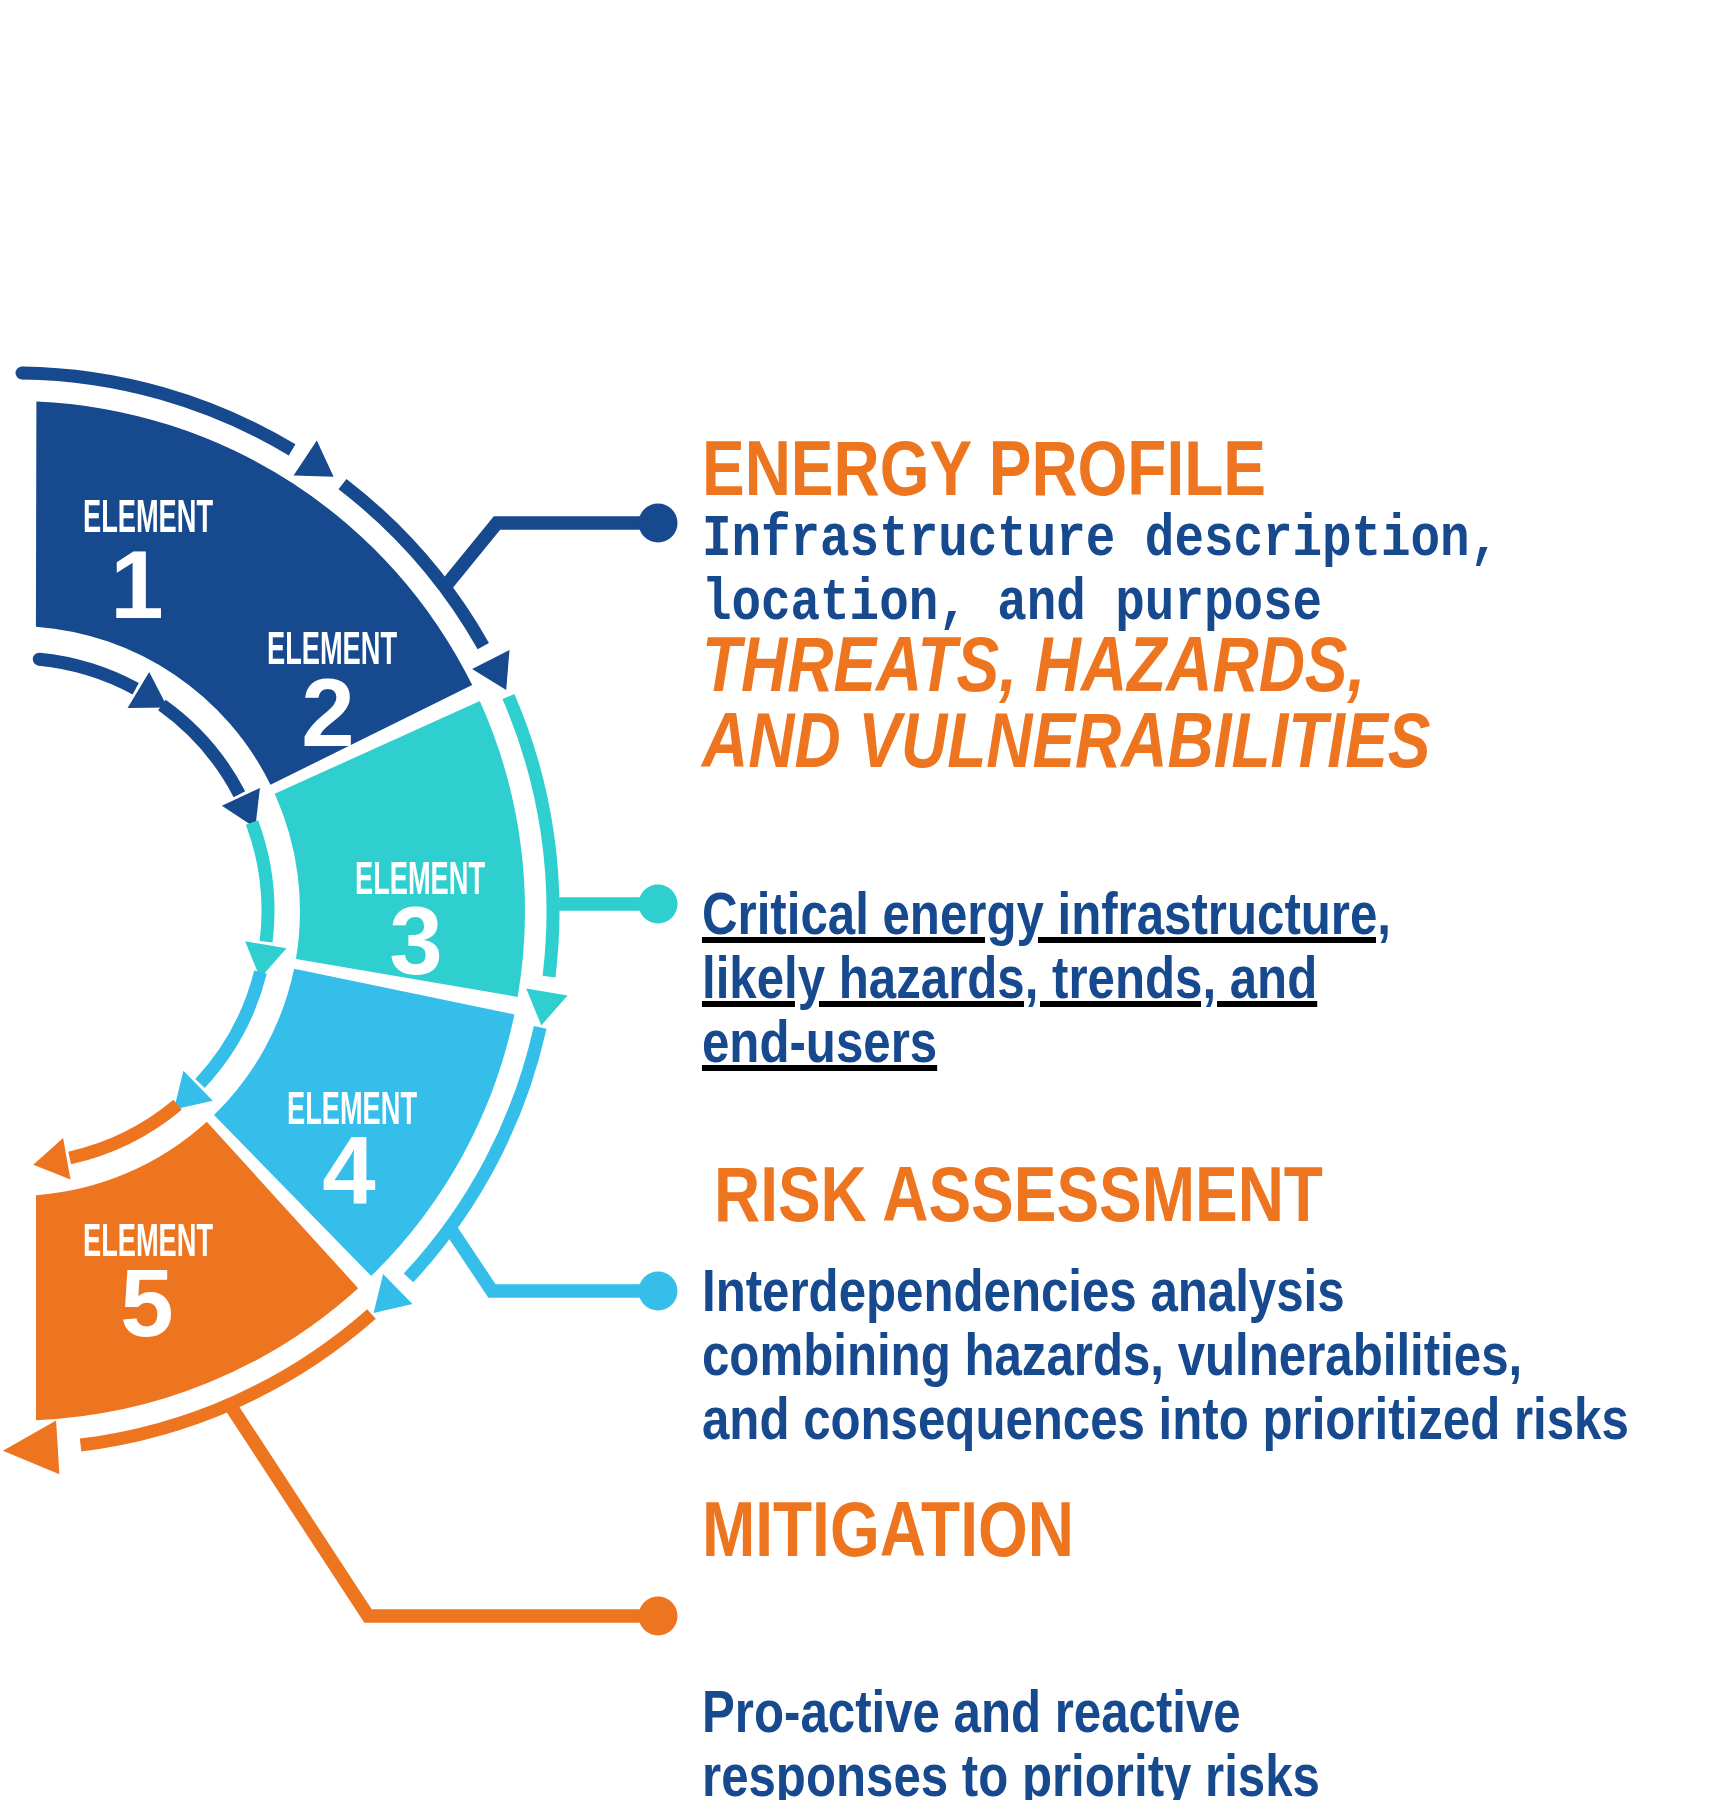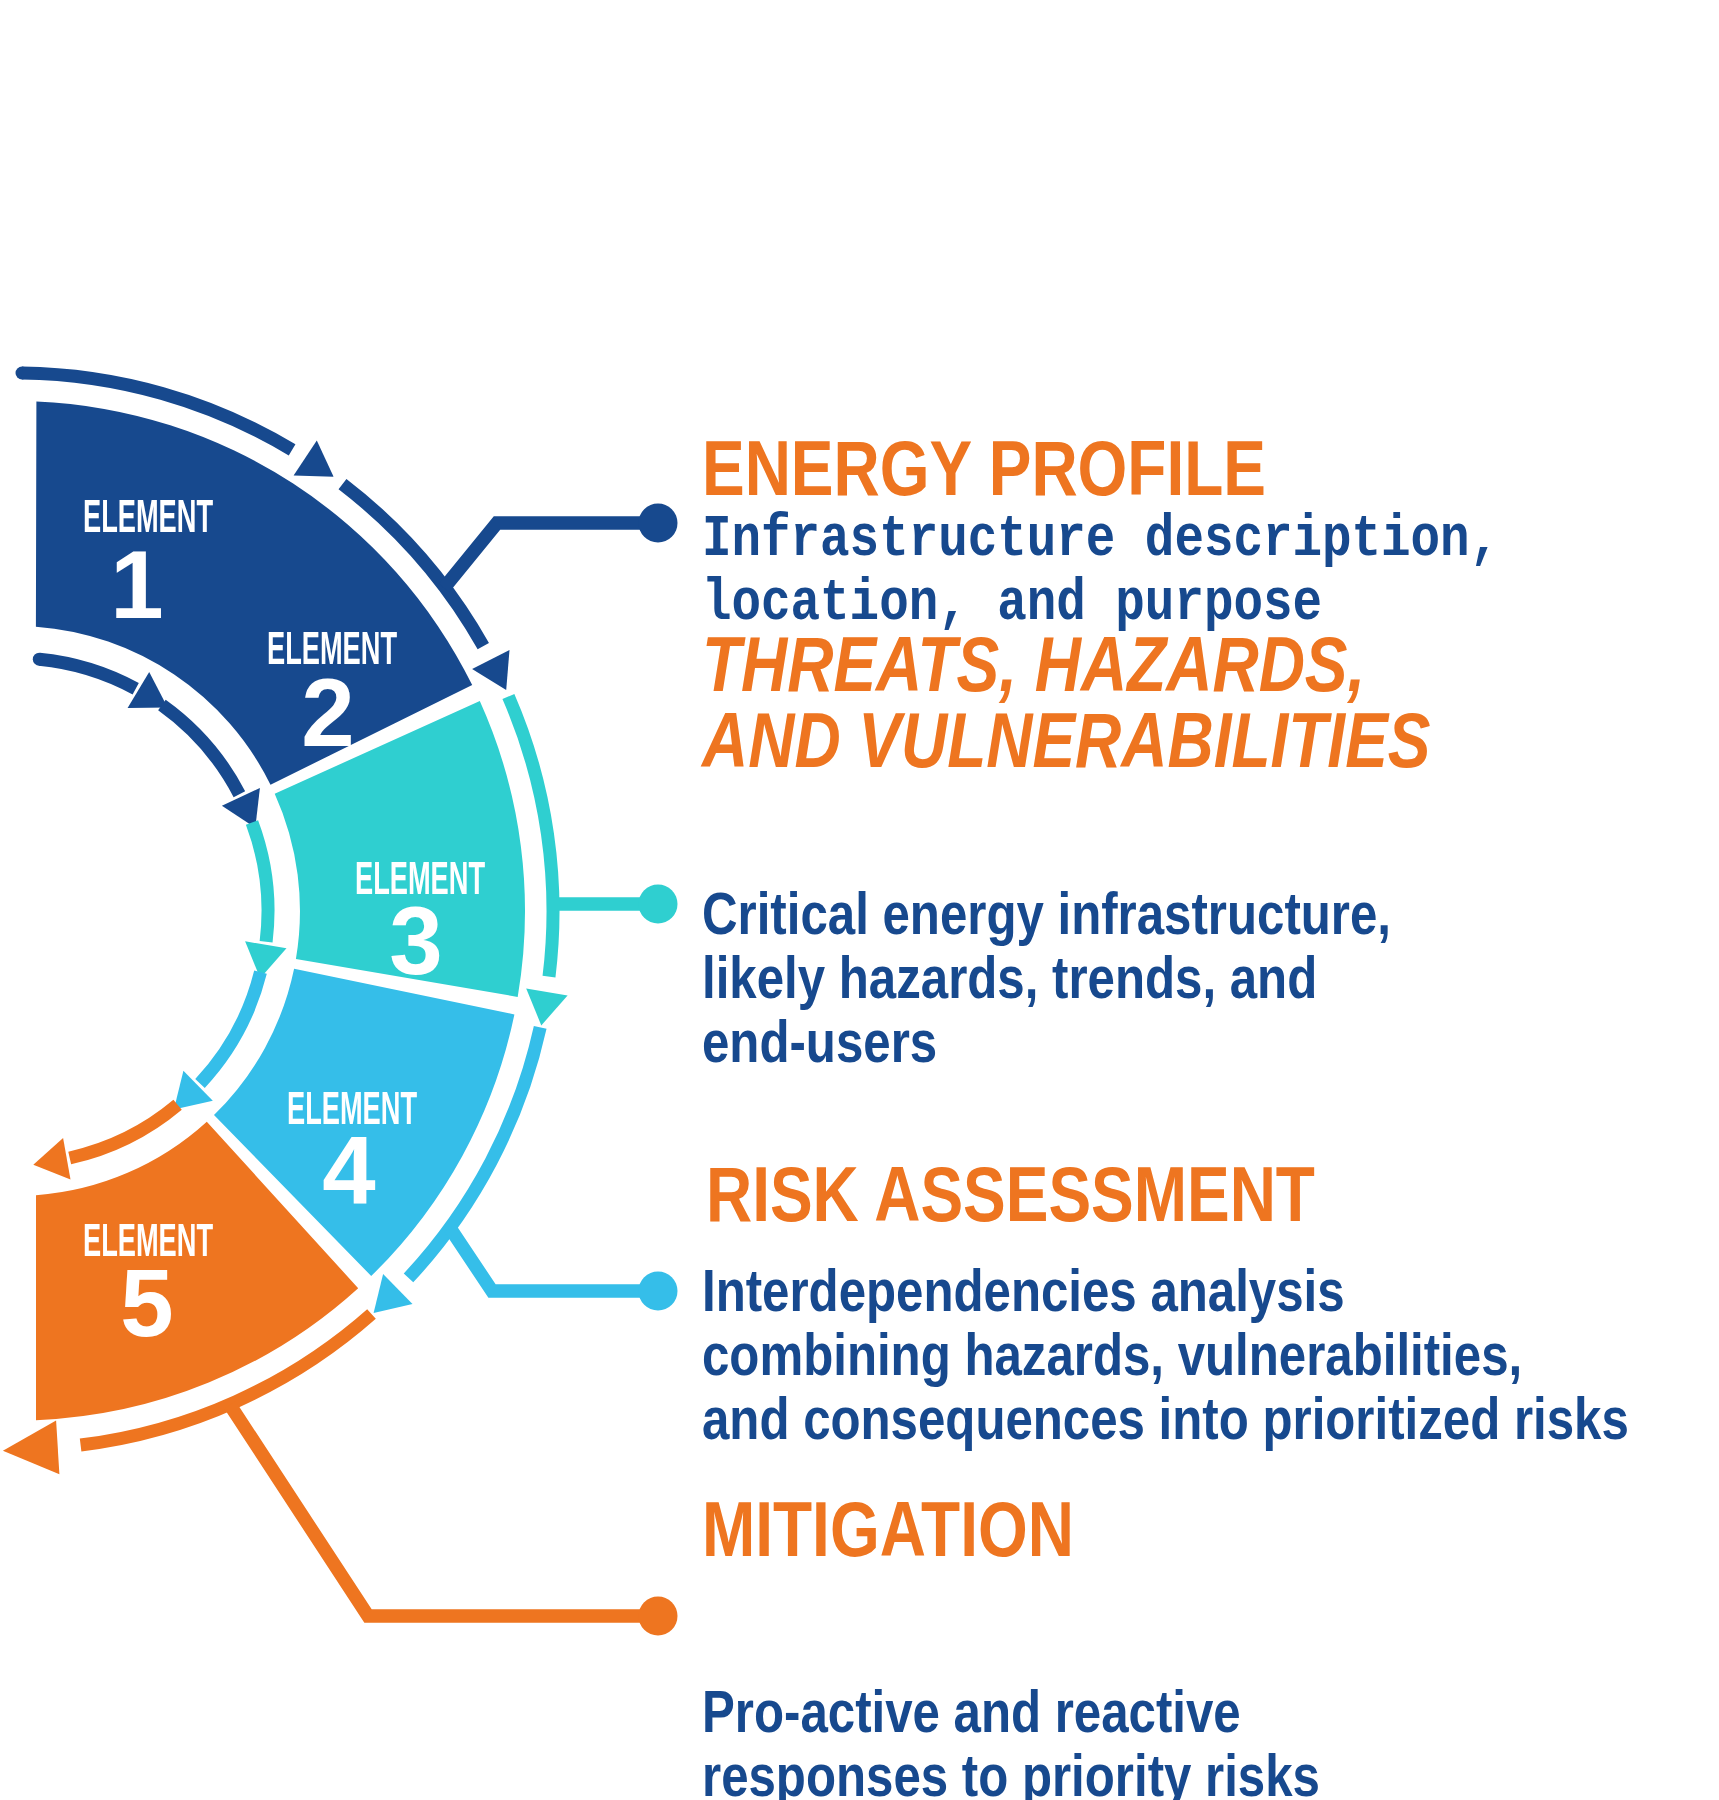--- a/index.html
+++ b/index.html
@@ -109,29 +109,29 @@
       <div>Infrastructure description,</div>
       <div>location, and purpose</div>
     </div>
   </div>
 
   <div class="section">
     <div class="section-title" style="position:absolute;left:0;top:580px;font-style:italic;">
       <div>THREATS, HAZARDS,</div>
       <div>AND VULNERABILITIES</div>
     </div>
-    <div class="section-body" style="position:absolute;left:0;top:836px;">
+    <div class="section-body" style="position:absolute;left:0;top:836px;text-decoration:underline;">
       <div>Critical energy infrastructure,</div>
       <div>likely hazards, trends, and</div>
       <div>end-users</div>
     </div>
   </div>
 
   <div class="section">
-    <div class="section-title" style="position:absolute;left:4px;top:1110px;">
+    <div class="section-title" style="position:absolute;left:12px;top:1110px;">
       <div>RISK ASSESSMENT</div>
     </div>
     <div class="section-body" style="position:absolute;left:0;top:1213px;">
       <div>Interdependencies analysis</div>
       <div>combining hazards, vulnerabilities,</div>
       <div>and consequences into prioritized risks</div>
     </div>
   </div>
 
   <div class="section">

